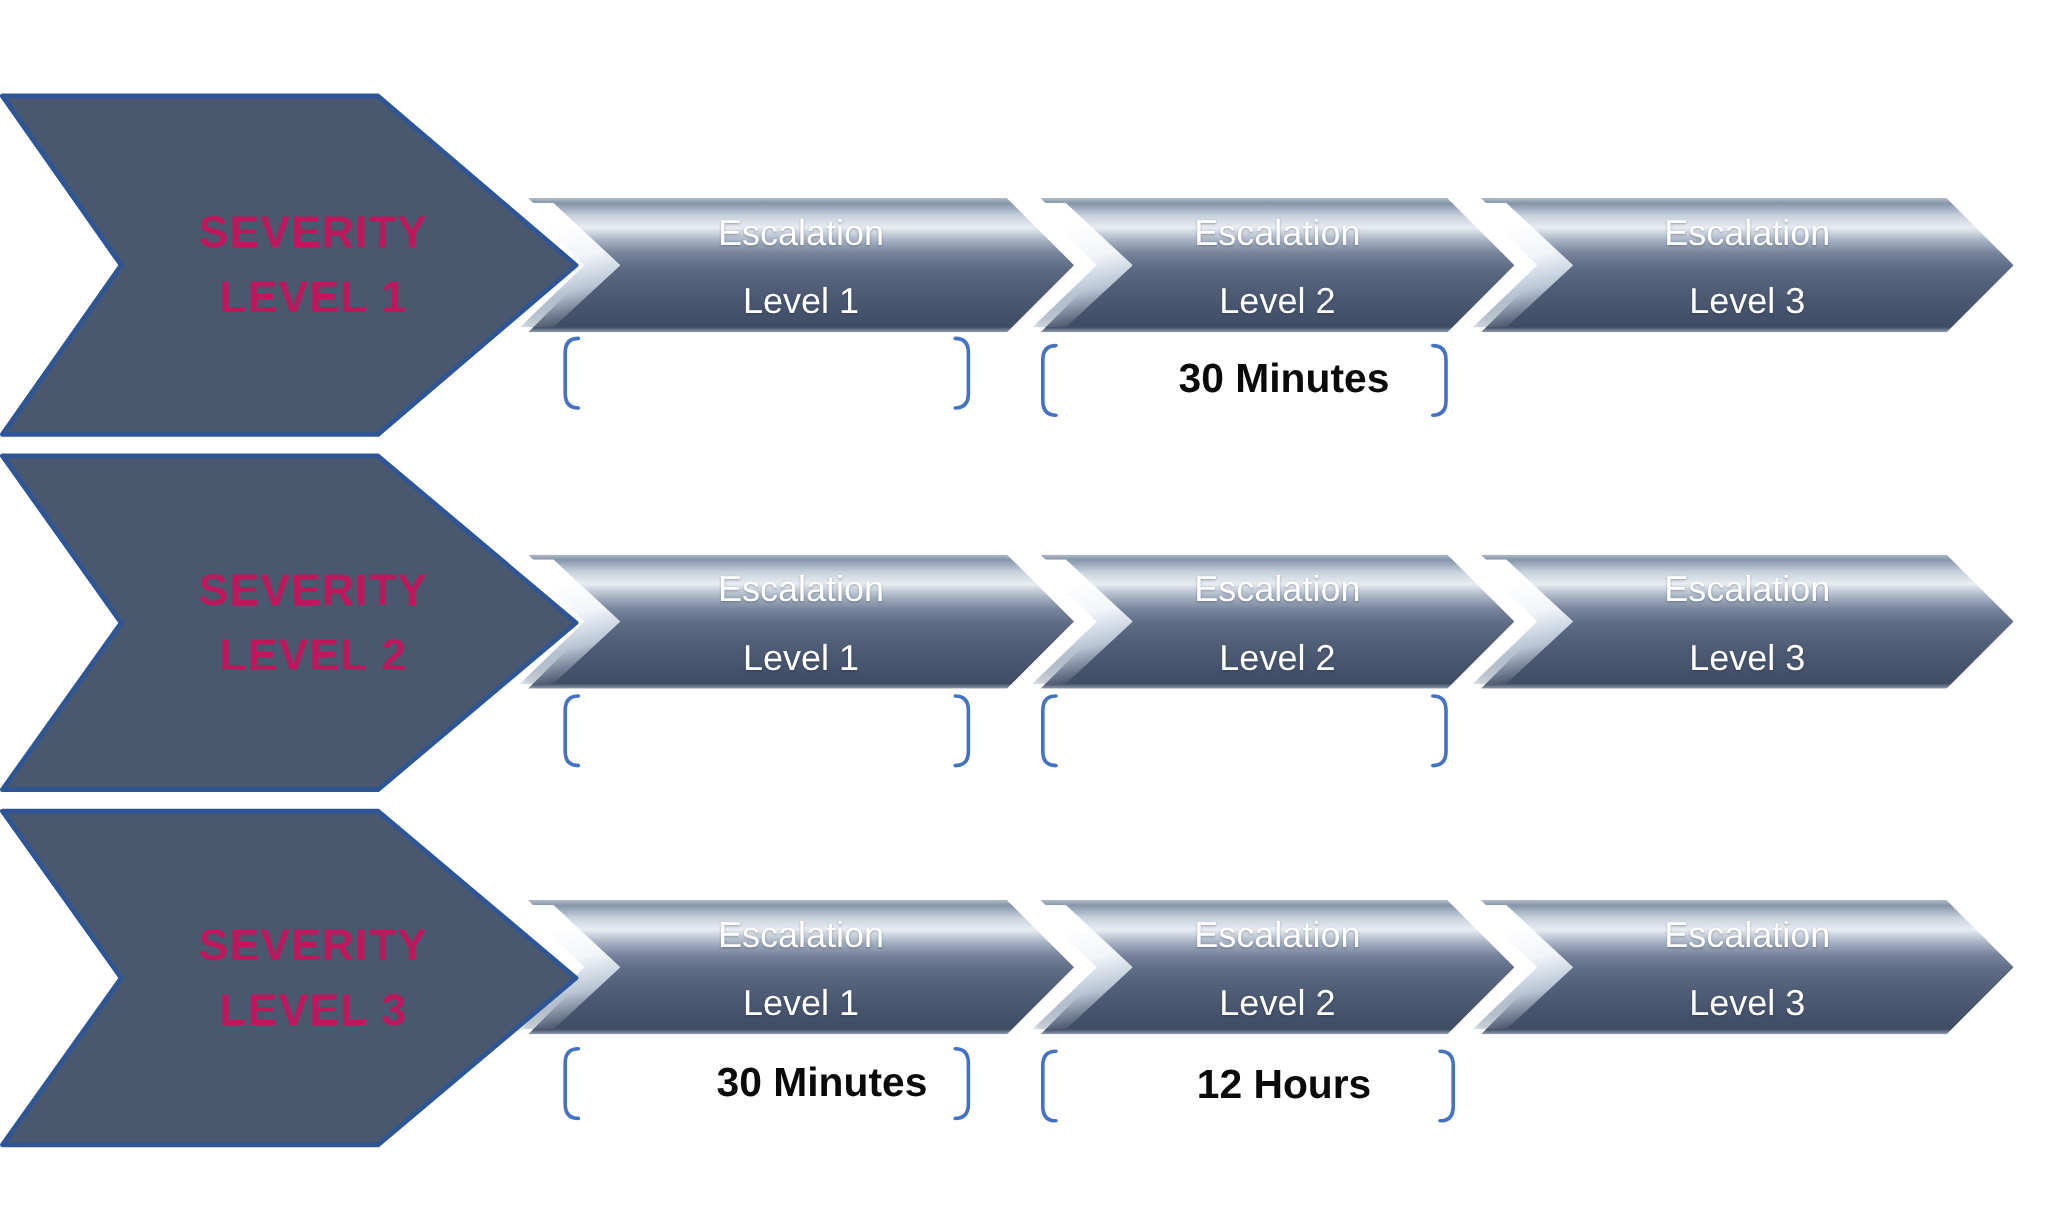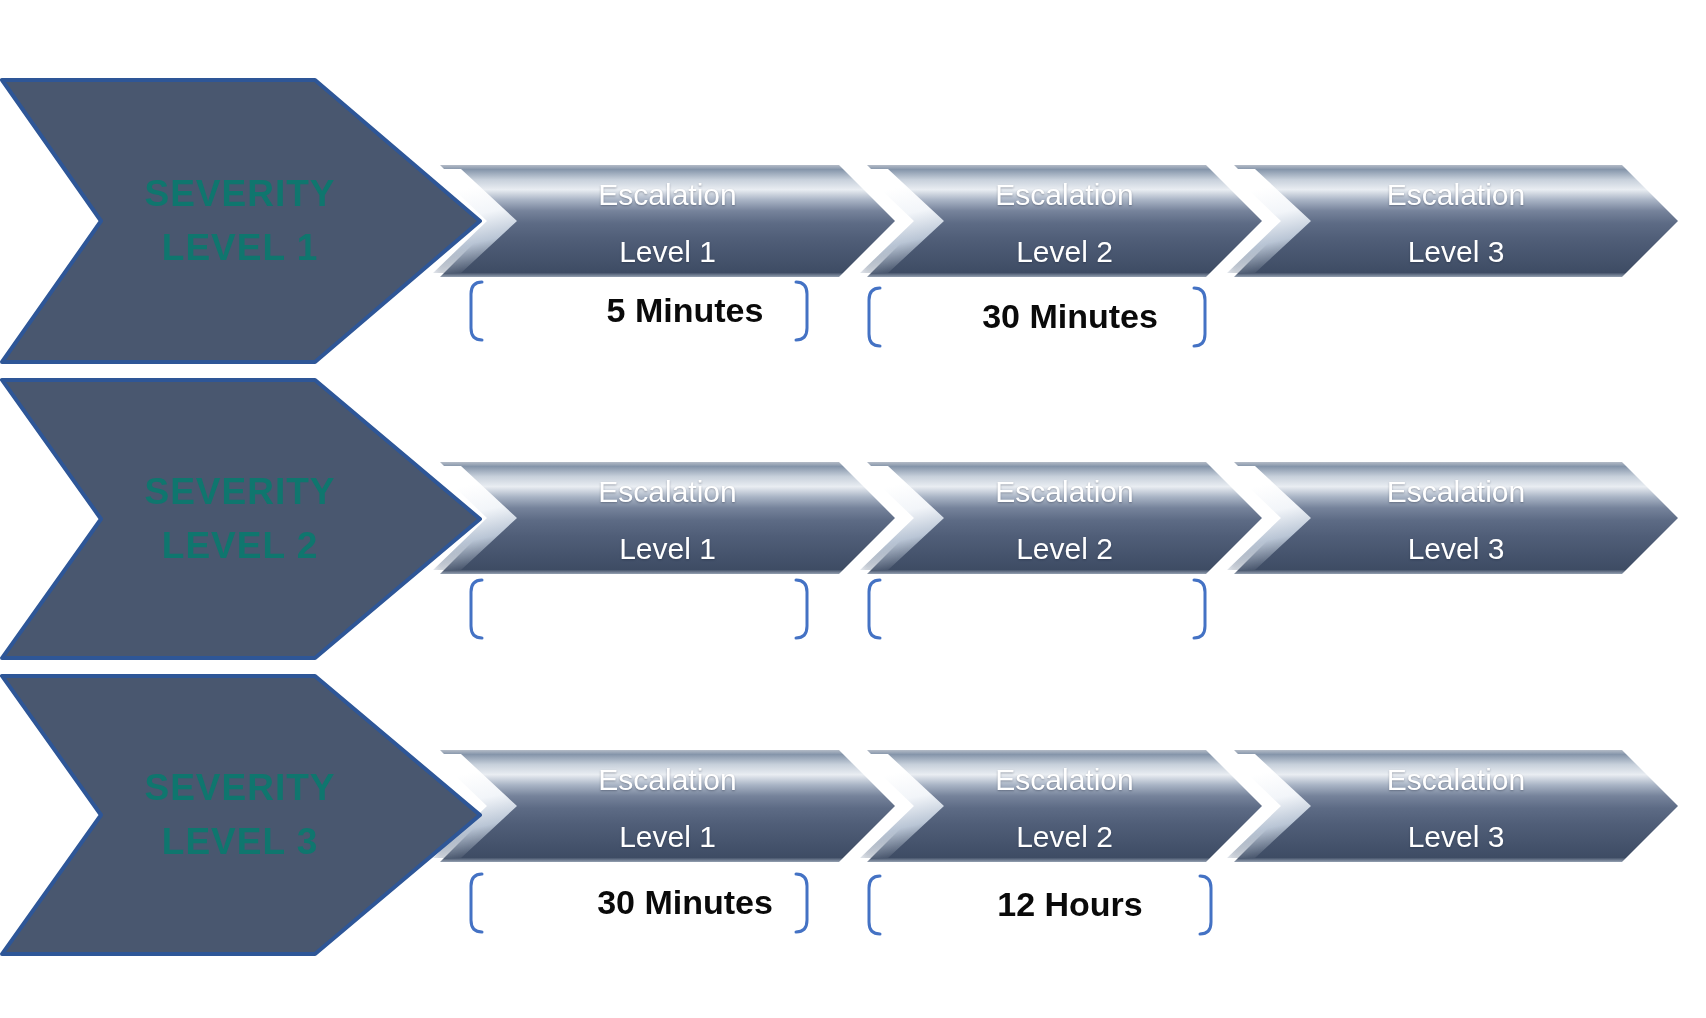--- a/index.html
+++ b/index.html
@@ -10,23 +10,23 @@
   
   .title{
     position:absolute;left:0;top:36px;width:1706px;height:66px;
     line-height:66px;text-align:center;font-size:54px;font-weight:bold;
     color:#0a0a0a;letter-spacing:0px;
   }
   
   .sev{position:absolute;left:0;width:486px;}
   .sev svg{position:absolute;left:0;top:0;}
   .sev .sev-text{
-    position:absolute;left:55px;top:0;width:370px;height:100%;
+    position:absolute;left:76px;top:0;width:370px;height:100%;
     display:flex;flex-direction:column;justify-content:center;align-items:center;
-    color:#0f766e;font-size:37px;font-weight:bold;line-height:54px;
+    color:#be185d;font-size:37px;font-weight:bold;line-height:54px;
     letter-spacing:1px;text-align:center;
   }
   
   .arrow{
     position:absolute;height:112px;
     clip-path:polygon(0 0, calc(100% - 56px) 0, 100% 50%, calc(100% - 56px) 100%, 0 100%, 56px 50%);
     background:linear-gradient(180deg,
       #72809688 0%, #8595aa 4%, #c7d0db 13%, #e9edf2 22%, #aab5c6 31%,
       #76839b 41%, #5d6b85 52%, #505e78 66%, #45536c 84%, #3e4c64 96%, #94a0b1 100%);
   }
@@ -92,21 +92,20 @@
       <span>LEVEL 1</span>
     </div>
   </div>
 
   <svg class="bracket" style="left:468px;top:280px" viewBox="0 0 16 62">
     <path d="M14,2 Q3,2 3,14 L3,48 Q3,60 14,60" fill="none" stroke="#4472C4" stroke-width="3" stroke-linecap="round"></path>
   </svg>
   <svg class="bracket" style="left:794px;top:280px" viewBox="0 0 16 62">
     <path d="M2,2 Q13,2 13,14 L13,48 Q13,60 2,60" fill="none" stroke="#4472C4" stroke-width="3" stroke-linecap="round"></path>
   </svg>
-  <div class="duration" style="left:520px;top:289px">5 Minutes</div>
 
   <svg class="bracket" style="left:866px;top:286px" viewBox="0 0 16 62">
     <path d="M14,2 Q3,2 3,14 L3,48 Q3,60 14,60" fill="none" stroke="#4472C4" stroke-width="3" stroke-linecap="round"></path>
   </svg>
   <svg class="bracket" style="left:1192px;top:286px" viewBox="0 0 16 62">
     <path d="M2,2 Q13,2 13,14 L13,48 Q13,60 2,60" fill="none" stroke="#4472C4" stroke-width="3" stroke-linecap="round"></path>
   </svg>
   <div class="duration" style="left:905px;top:295px">30 Minutes</div>
 
   <div class="arrow a1" style="top:462px">

